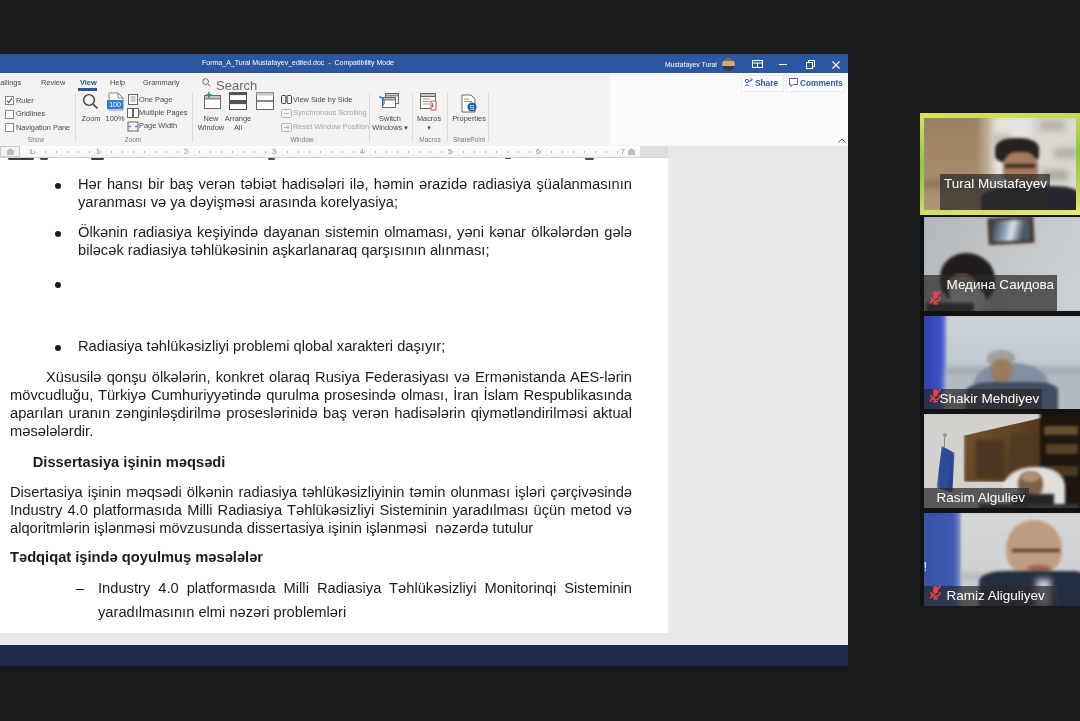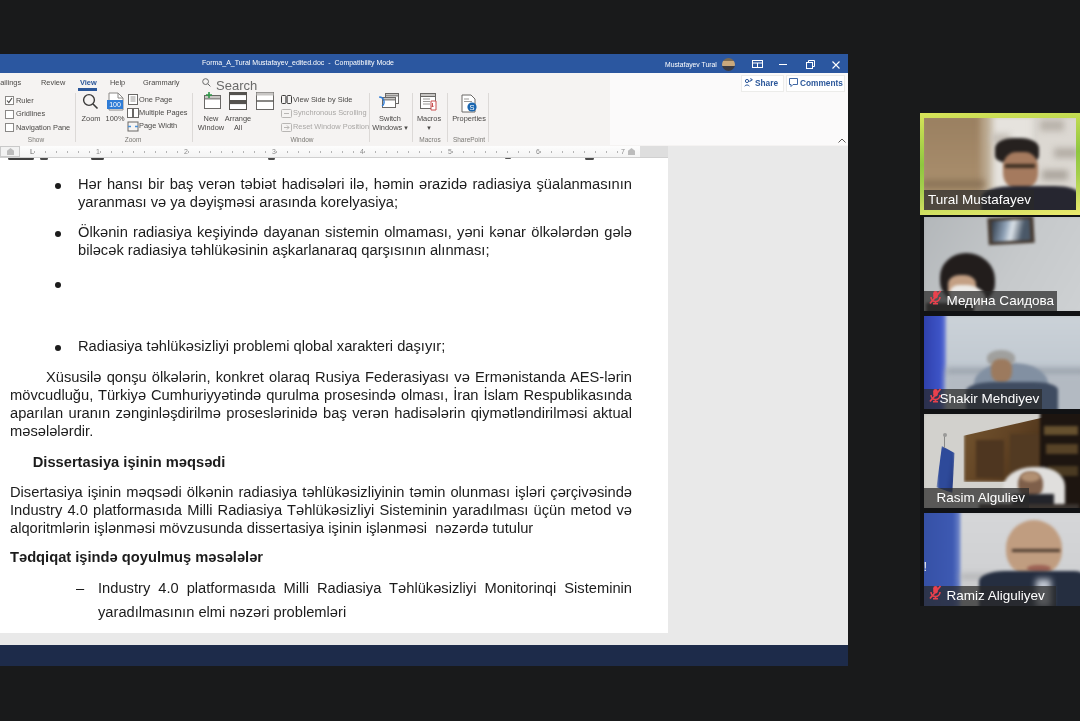--- a/index.html
+++ b/index.html
@@ -283,33 +283,33 @@
     <div class="blur" style="left:116px;top:2px;width:24px;height:11px;background:#b9b3ab;"></div>
     <div class="blur" style="left:68px;top:16px;width:18px;height:9px;background:#c2bcb4;"></div>
     <div class="blur" style="left:130px;top:30px;width:24px;height:10px;background:#b4aea6;"></div>
     <div class="blur" style="left:118px;top:52px;width:26px;height:10px;background:#aca69e;"></div>
     <div class="blur" style="left:-2px;top:62px;width:62px;height:8px;background:#8a7357;"></div>
 
     <div class="blur2" style="left:71px;top:20px;width:44px;height:25px;background:#26211f;border-radius:42% 42% 30% 30%;"></div>
     <div class="blur2" style="left:79px;top:34px;width:35px;height:38px;background:#a57a5e;border-radius:38% 38% 45% 45%;"></div>
     <div class="blur2" style="left:81px;top:46px;width:30px;height:4px;background:rgba(45,34,24,0.85);"></div>
     <div class="blur2" style="left:57px;top:68px;width:98px;height:32px;background:#262630;border-radius:35% 25% 0 0;"></div>
-    <div class="vlabel" style="padding:0 3px 0 4px;">Tural Mustafayev</div>
+    <div class="vlabel" style="padding:0 3px 16px 4px;margin-left:16px;">Tural Mustafayev</div>
   </div>
 </div>
 
 <div class="abs tile" style="top:217px;">
   <div class="blur" style="left:-5px;top:-5px;width:170px;height:105px;background:linear-gradient(120deg,#b2b6b9 0%,#c6c9cb 55%,#cfd2d4 100%);"></div>
   <div class="blur2" style="left:64px;top:0px;width:46px;height:27px;background:#463b33;transform:rotate(-3deg);"></div>
   <div class="blur2" style="left:68px;top:3px;width:38px;height:21px;background:linear-gradient(105deg,#2e3947 0%,#8da0b5 35%,#dde4ea 52%,#4a5868 78%);transform:rotate(-3deg);"></div>
   <div class="blur2" style="left:16px;top:36px;width:55px;height:50px;background:#221d1c;border-radius:50% 55% 40% 45%;"></div>
   <div class="blur2" style="left:24px;top:58px;width:28px;height:24px;background:#c4a084;border-radius:40%;"></div>
   <div class="blur2" style="left:26px;top:68px;width:36px;height:28px;background:#ebe9e6;border-radius:25% 55% 45% 45%;"></div>
   <div class="blur2" style="left:2px;top:86px;width:48px;height:12px;background:#2a2826;"></div>
-  <div class="vlabel" style="padding:0 3px 0 23px;">Медина Саидова</div>
+  <div class="vlabel" style="padding:0 3px 16px 23px;">Медина Саидова</div>
   <svg class="abs" style="left:4px;bottom:6px;" width="15" height="15" viewBox="0 0 15 15">
       <g fill="none" stroke="#e8414d" stroke-width="1.6">
         <rect x="5.2" y="1" width="4.6" height="7.5" rx="2.3" fill="#e8414d" stroke="none"></rect>
         <path d="M3 7 a4.5 4.5 0 0 0 9 0"></path>
         <line x1="7.5" y1="11.5" x2="7.5" y2="13.5"></line>
         <line x1="5" y1="13.7" x2="10" y2="13.7"></line>
       </g>
       <line x1="2" y1="13.5" x2="12.5" y2="1" stroke="#e8414d" stroke-width="1.8"></line>
     </svg>
 </div>

